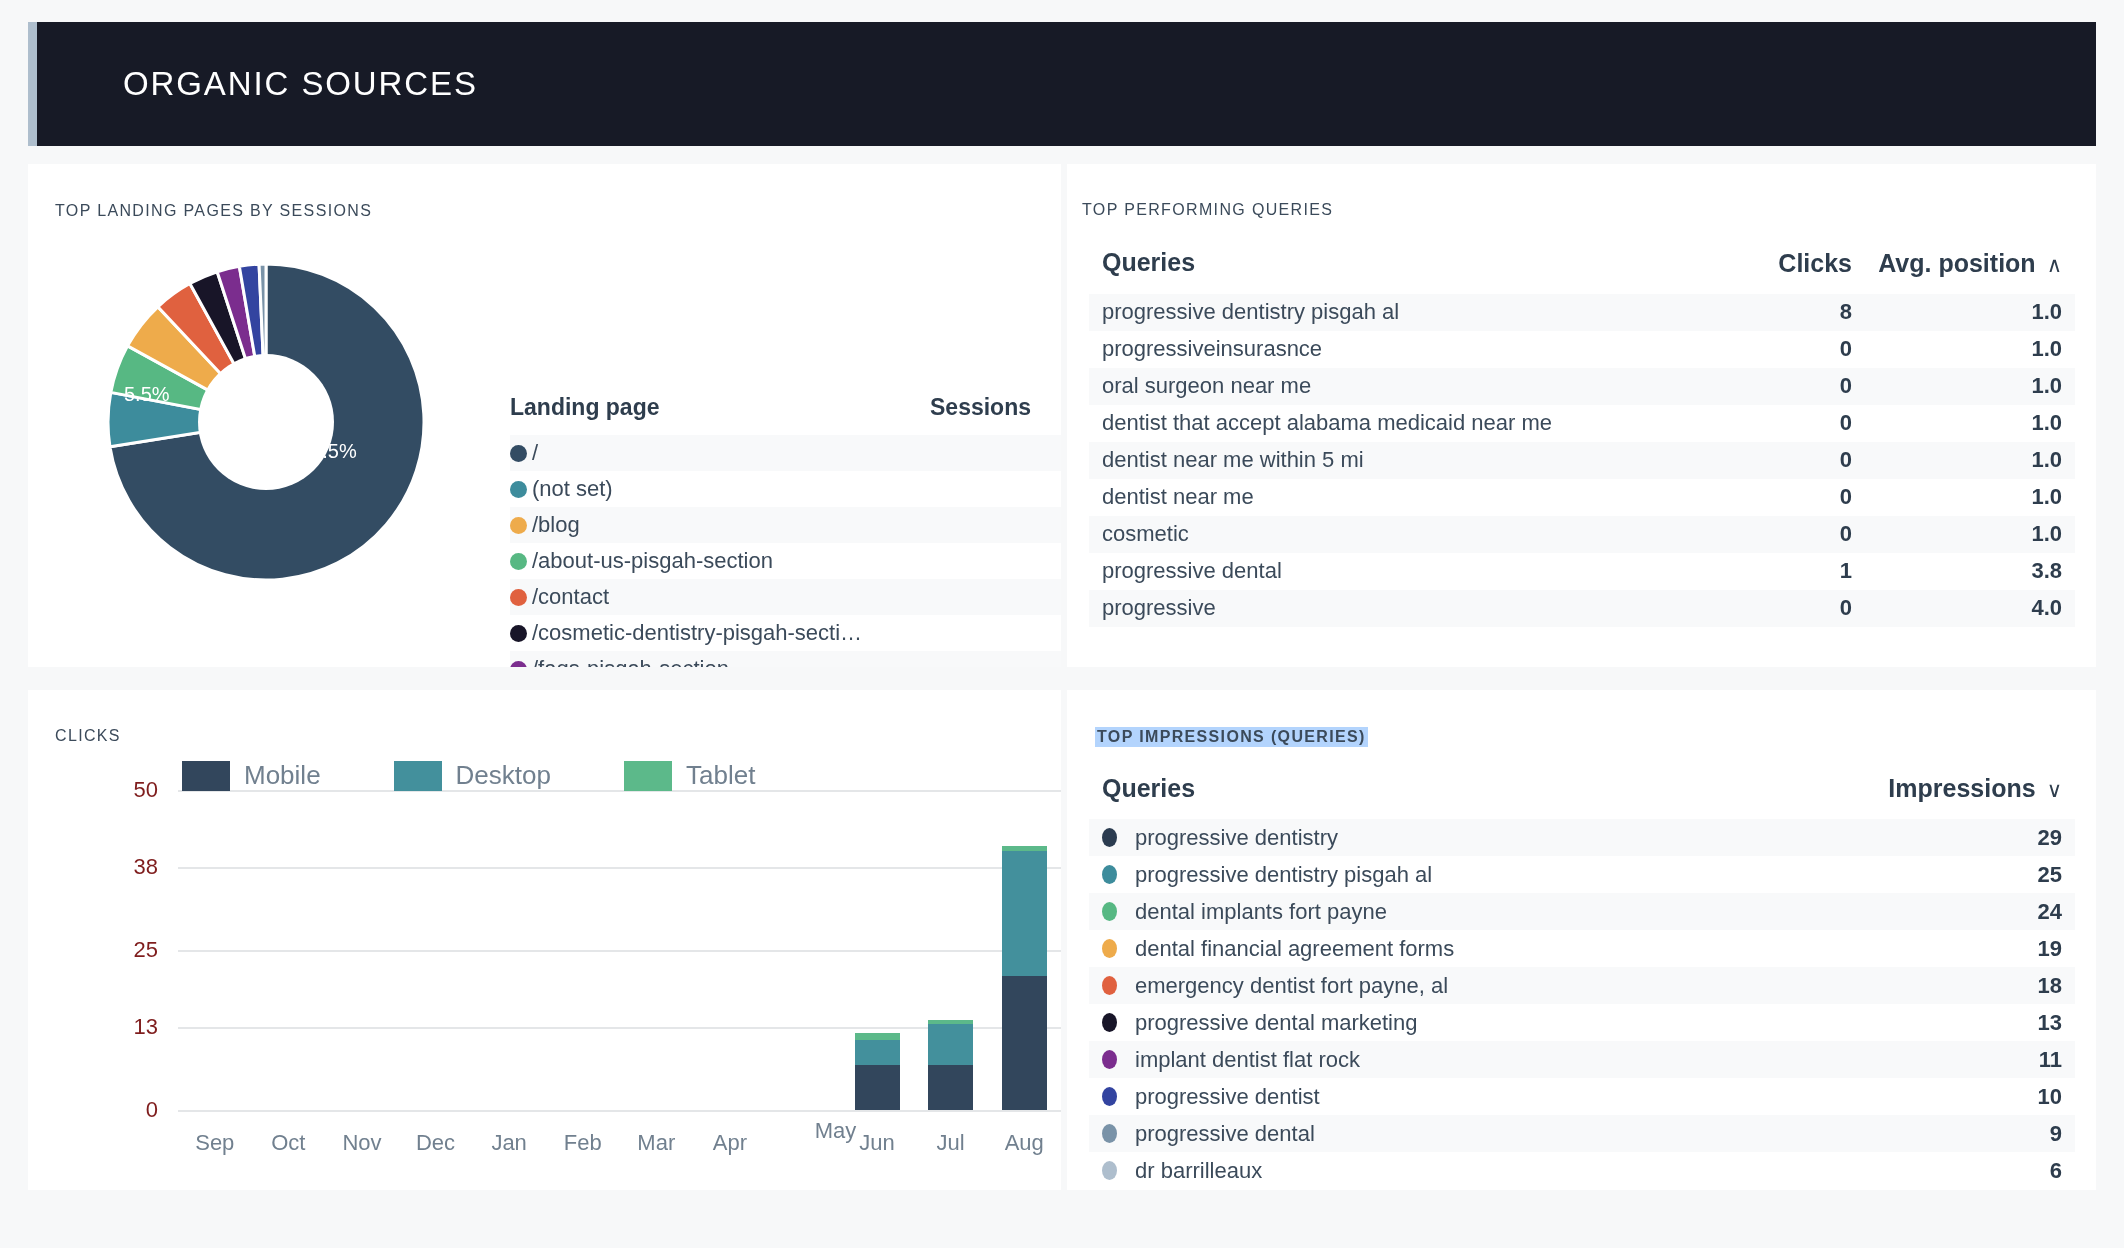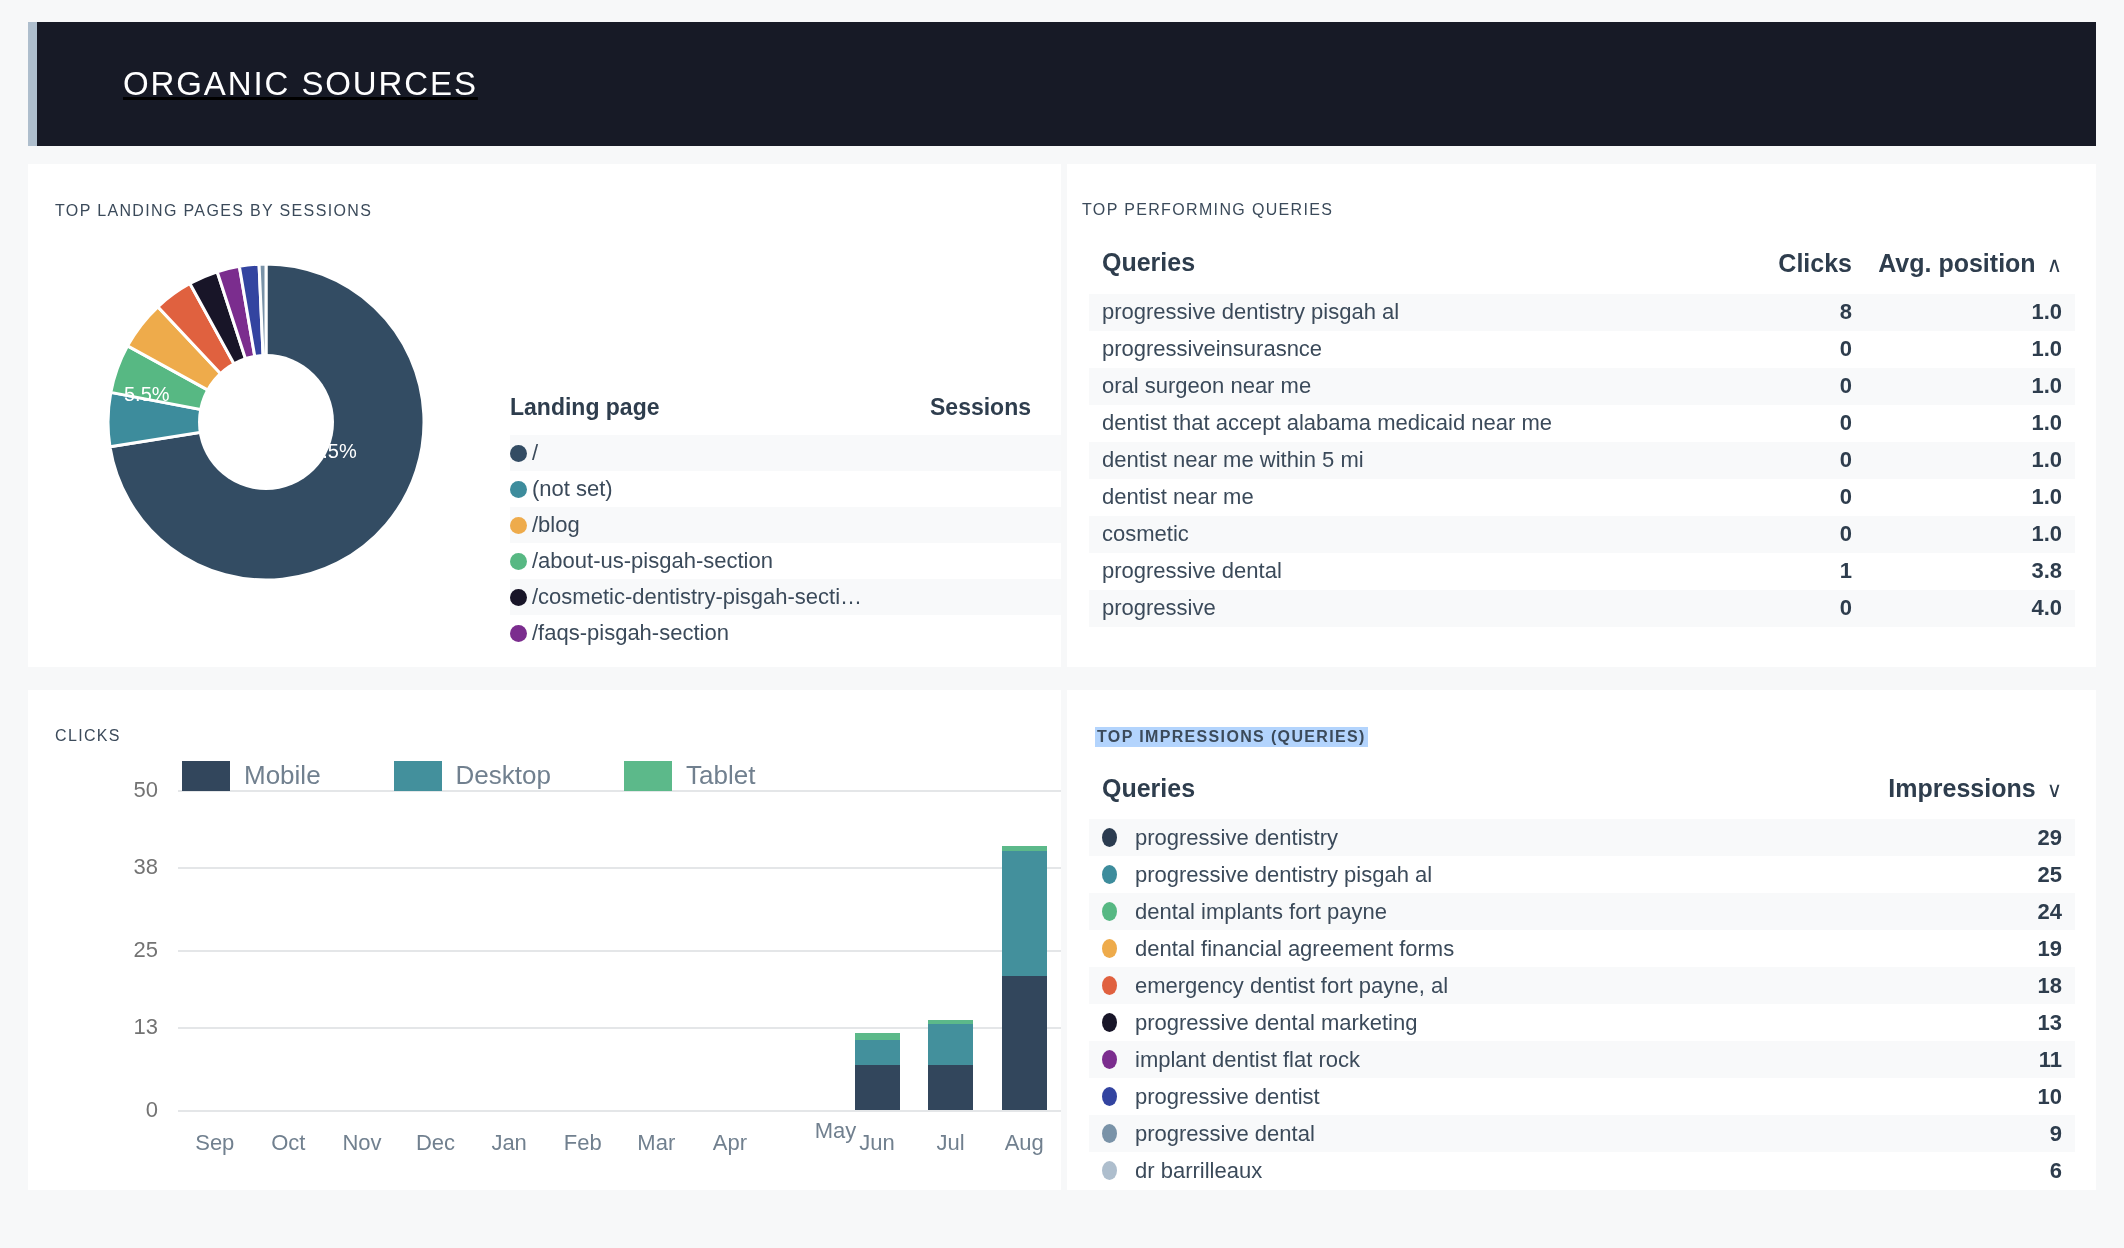--- a/index.html
+++ b/index.html
@@ -21,21 +21,20 @@
 
   
   .header {
     position: absolute;
     left: 28px; top: 22px;
     width: 2068px; height: 124px;
     background: #171a26;
     display: flex;
     align-items: center;
     overflow: hidden;
-    text-decoration: underline;
   }
   .header-accent {
     position: absolute;
     left: 0; top: 0;
     width: 9px; height: 100%;
     background: #aebecd;
   }
   .header-title {
     margin-left: 95px;
     color: #ffffff;
@@ -186,21 +185,21 @@
     left: 150px;
     width: 883px;
     height: 2px;
     background: #e4e6e8;
   }
   .ytick {
     position: absolute;
     width: 110px;
     text-align: right;
     font-size: 22px;
-    color: #737373;
+    color: #7f1d1d;
     transform: translateY(-50%);
   }
   .bars-layer { position: absolute; left: 150px; top: 0; width: 883px; height: 500px; }
   .bar-col { position: absolute; bottom: 0; width: 45px; }
   .bar-seg { position: absolute; width: 100%; }
   .xlabel {
     position: absolute;
     font-size: 22px;
     color: #71808f;
     text-align: center;
@@ -256,20 +255,24 @@
           </div>
           <div class="legend-row">
             <span class="legend-dot" style="background: rgb(238, 171, 75);"></span>
             <span>/blog</span>
           </div>
           <div class="legend-row">
             <span class="legend-dot" style="background: rgb(87, 184, 131);"></span>
             <span>/about-us-pisgah-section</span>
           </div>
           <div class="legend-row">
+            <span class="legend-dot" style="background: rgb(224, 97, 63);"></span>
+            <span>/contact</span>
+          </div>
+          <div class="legend-row">
             <span class="legend-dot" style="background: rgb(24, 21, 40);"></span>
             <span>/cosmetic-dentistry-pisgah-secti…</span>
           </div>
           <div class="legend-row">
             <span class="legend-dot" style="background: rgb(123, 45, 142);"></span>
             <span>/faqs-pisgah-section</span>
           </div>
         </div>
     </div>
   </div>

